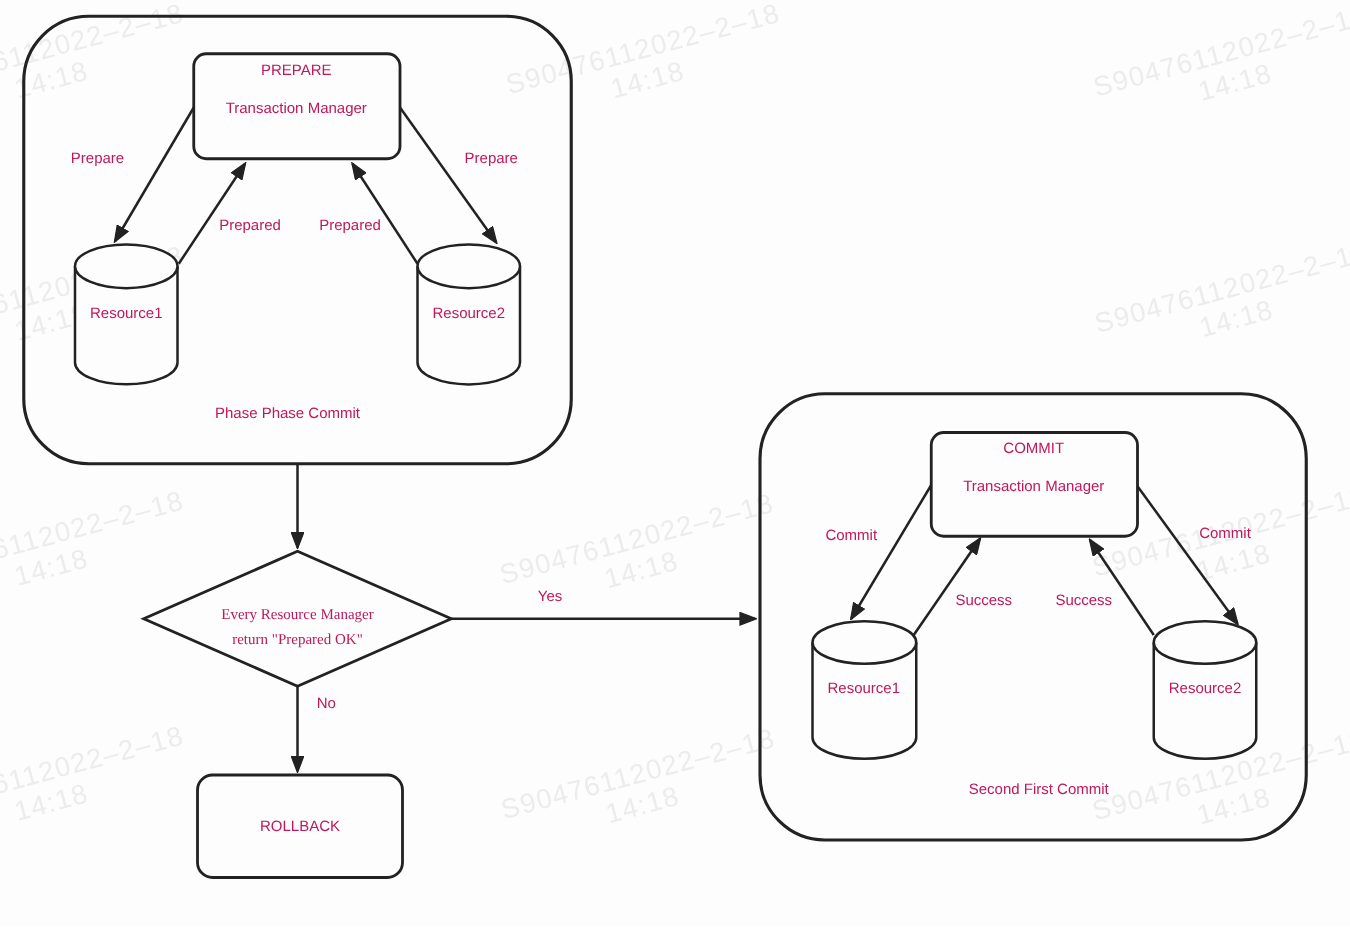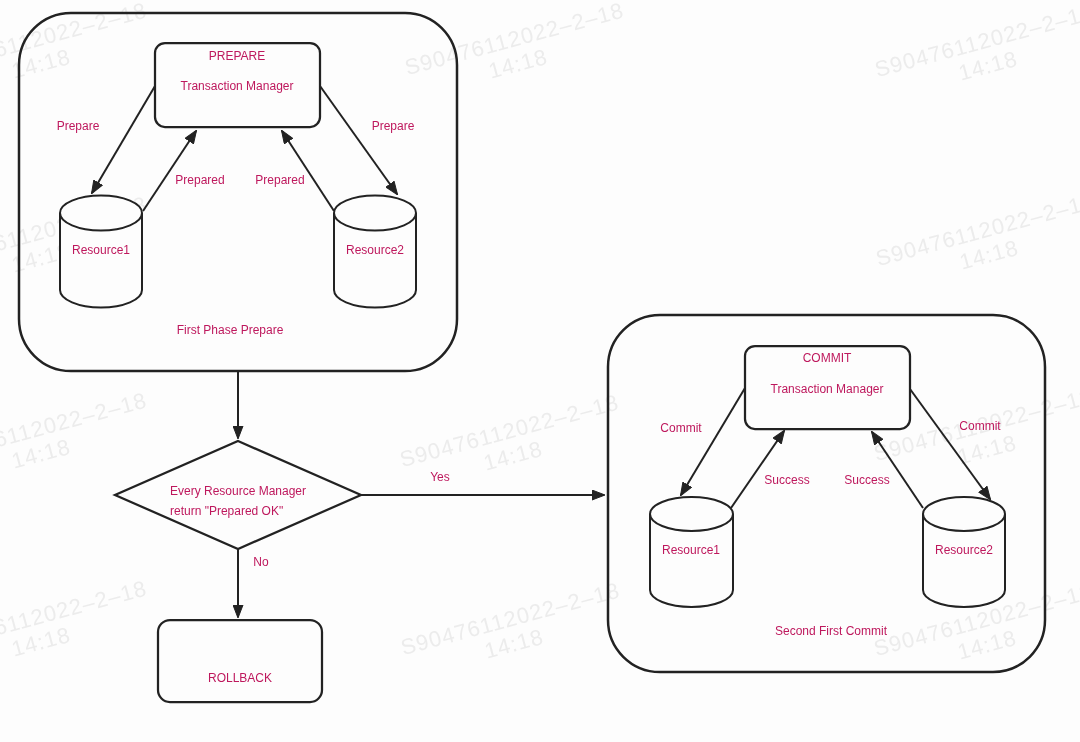--- a/index.html
+++ b/index.html
@@ -13,21 +13,21 @@
     letter-spacing:1px;white-space:nowrap;
     transform:rotate(-15deg);transform-origin:0 0;
   }
   .wm span{display:block;}
   .wm .wm-time{margin-left:80px;}
   svg.shapes{position:absolute;left:0;top:0;}
   .lbl{
     position:absolute;transform:translate(-50%,-50%);
     font-size:12px;color:#be185d;white-space:nowrap;
   }
-  .two-line{text-align:left;line-height:20px;}
+  .two-line{text-align:center;line-height:20px;font-family:Liberation Serif, serif;}
 </style>
 </head>
 <body>
 
 <div class="stage">
 
   <div class="wm-layer">
     <div class="wm" style="left:-75px;top:56px">
         <span>S90476112022–2–18</span>
         <span class="wm-time">14:18</span>
@@ -125,29 +125,29 @@
   </svg>
 
   <div class="lbl" style="left:237px;top:56px">PREPARE</div>
   <div class="lbl" style="left:237px;top:86px">Transaction Manager</div>
   <div class="lbl" style="left:78px;top:126px">Prepare</div>
   <div class="lbl" style="left:393px;top:126px">Prepare</div>
   <div class="lbl" style="left:200px;top:180px">Prepared</div>
   <div class="lbl" style="left:280px;top:180px">Prepared</div>
   <div class="lbl" style="left:101px;top:250px">Resource1</div>
   <div class="lbl" style="left:375px;top:250px">Resource2</div>
-  <div class="lbl" style="left:230px;top:330px">First Phase Prepare</div>
+  <div class="lbl" style="left:230px;top:330px">Phase Phase Commit</div>
 
   <div class="lbl two-line" style="left:238px;top:501px">
     <div>Every Resource Manager</div>
     <div>return "Prepared OK"</div>
   </div>
   <div class="lbl" style="left:440px;top:477px">Yes</div>
   <div class="lbl" style="left:261px;top:562px">No</div>
-  <div class="lbl" style="left:240px;top:678px">ROLLBACK</div>
+  <div class="lbl" style="left:240px;top:661px">ROLLBACK</div>
 
   <div class="lbl" style="left:827px;top:358px">COMMIT</div>
   <div class="lbl" style="left:827px;top:389px">Transaction Manager</div>
   <div class="lbl" style="left:681px;top:428px">Commit</div>
   <div class="lbl" style="left:980px;top:426px">Commit</div>
   <div class="lbl" style="left:787px;top:480px">Success</div>
   <div class="lbl" style="left:867px;top:480px">Success</div>
   <div class="lbl" style="left:691px;top:550px">Resource1</div>
   <div class="lbl" style="left:964px;top:550px">Resource2</div>
   <div class="lbl" style="left:831px;top:631px">Second First Commit</div>

